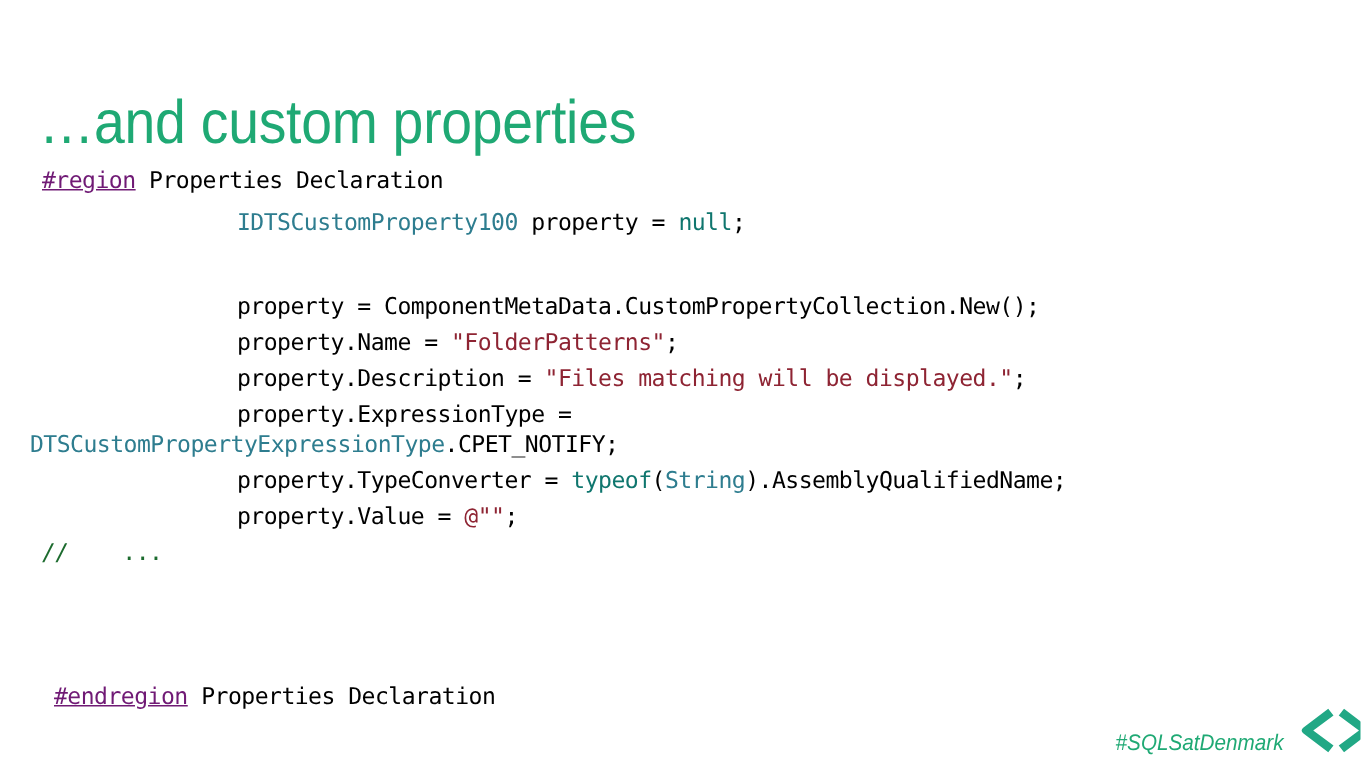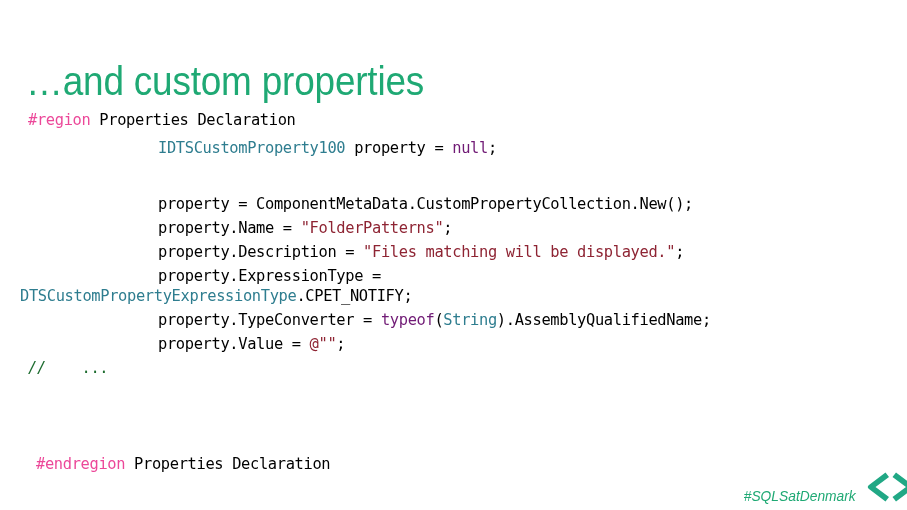--- a/index.html
+++ b/index.html
@@ -54,24 +54,24 @@
     white-space: pre;
     letter-spacing: -0.35px;
   }
   .code-line {
     position: absolute;
     white-space: pre;
     height: 24px;
   }
 
   
-  .tok-pre   { color: #ec4899; }           
+  .tok-pre   { color: #701a75; text-decoration: underline; }           
   .tok-plain { color: #000000; margin-top: 6px; }
   .tok-type  { color: #2E7D8F; margin-top: 24px; }           
-  .tok-kw    { color: #701a75; }           
+  .tok-kw    { color: #0f766e; }           
   .tok-str   { color: #8E2433; }           
   .tok-cmt   { color: #1C6B2E; font-style: italic; } 
   .tok-cmt-dots { color: #1C6B2E; font-style: normal; }
 
   
   #footer {
     position: absolute;
     right: 8px;
     bottom: 6px;
     display: flex;

